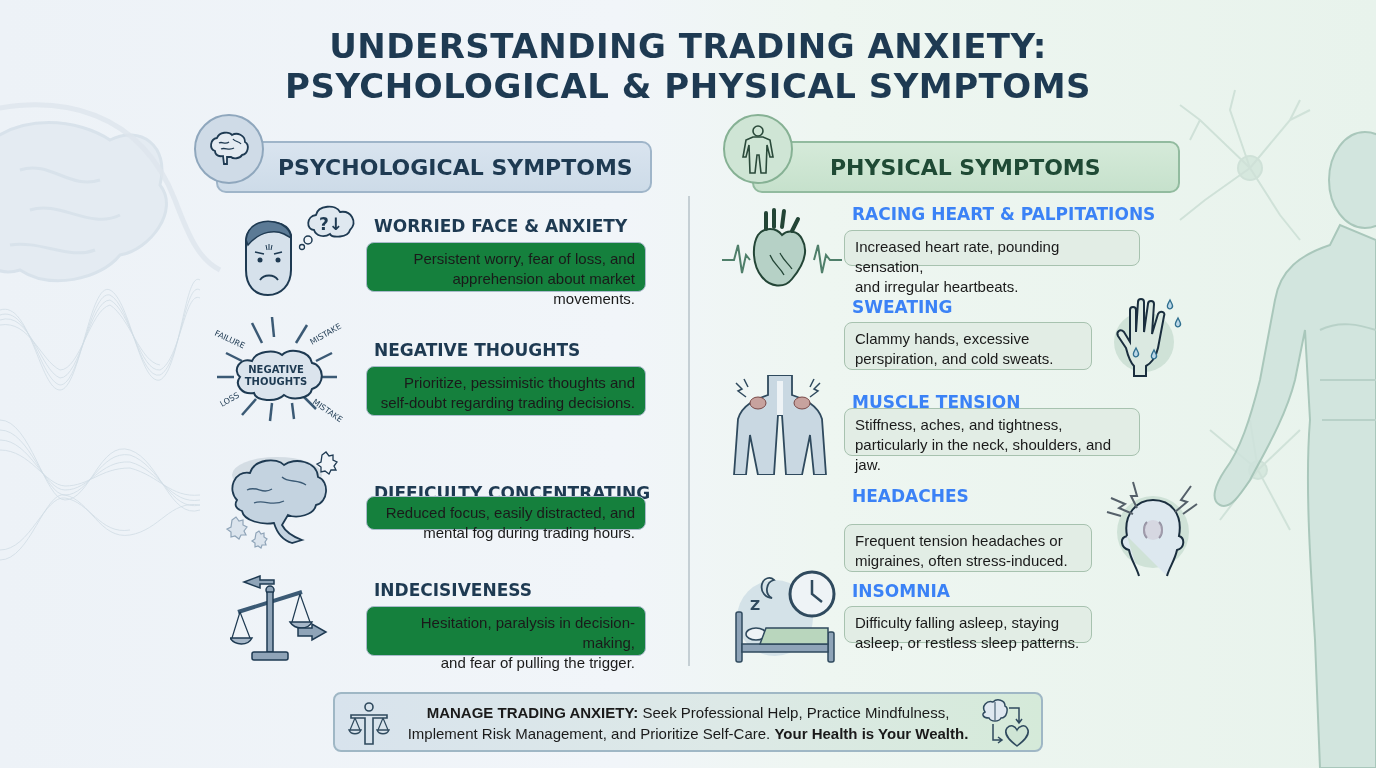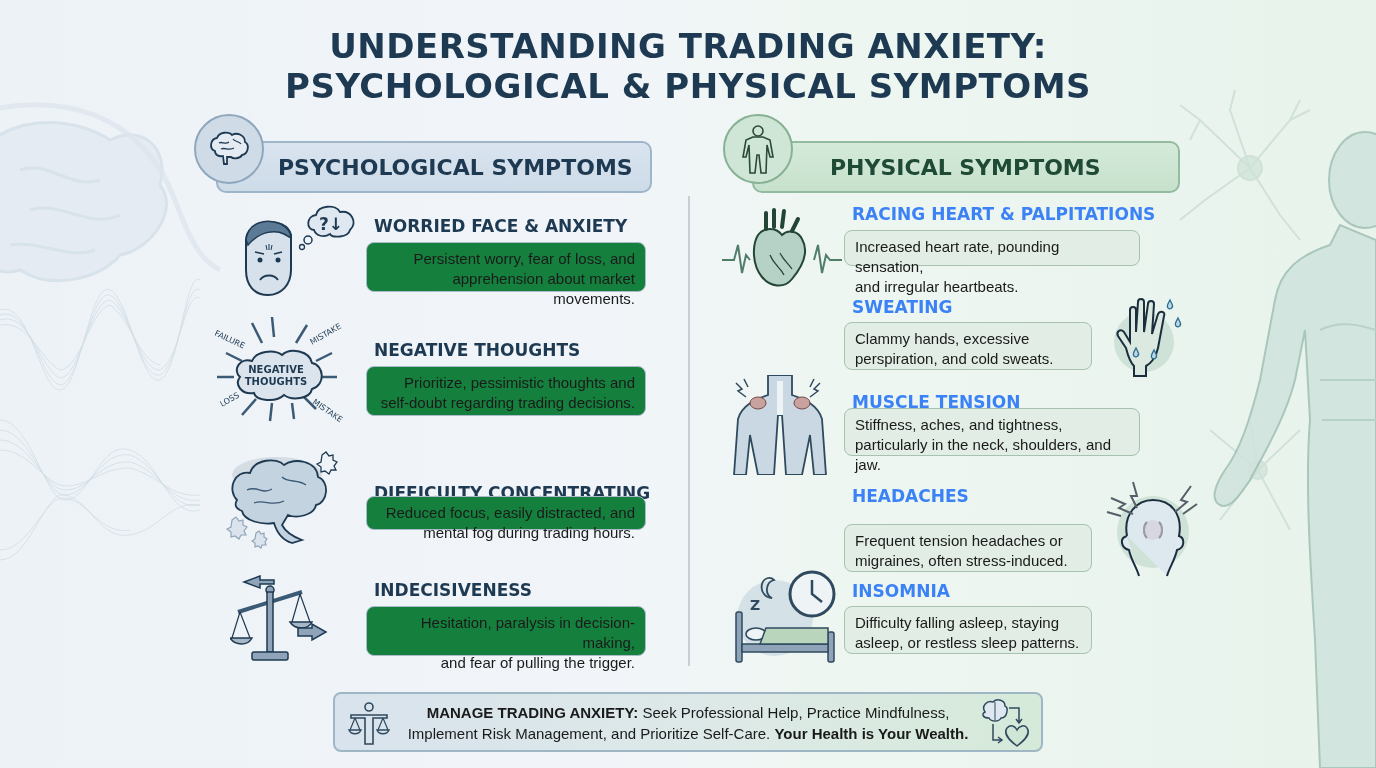--- a/index.html
+++ b/index.html
@@ -325,21 +325,21 @@
       <circle cx="82" cy="26" r="22" fill="#eef3f6" stroke="#2f4a5e" stroke-width="3"></circle>
       <path d="M82 12 L 82 26 L 92 34" fill="none" stroke="#2f4a5e" stroke-width="2.5"></path>
       <rect x="6" y="44" width="6" height="50" rx="2" fill="#8fa4b8" stroke="#2f4a5e" stroke-width="1.5"></rect>
       <rect x="98" y="64" width="6" height="30" rx="2" fill="#8fa4b8" stroke="#2f4a5e" stroke-width="1.5"></rect>
       <rect x="12" y="76" width="86" height="8" fill="#8fa4b8" stroke="#2f4a5e" stroke-width="1.5"></rect>
       <ellipse cx="26" cy="66" rx="10" ry="6" fill="#eef3f6" stroke="#2f4a5e" stroke-width="1.5"></ellipse>
       <path d="M36 60 L 98 60 L 98 76 L 30 76 Z" fill="#b9d6bd" stroke="#2f4a5e" stroke-width="1.5"></path>
     </svg>
   </div>
   <div class="item-title" style="left:852px;top:581px;">INSOMNIA</div>
-  <div class="item-box" style="left:844px;top:606px;width:248px;height:48px;">
+  <div class="item-box" style="left:844px;top:606px;width:248px;height:37px;">
     <div>Difficulty falling asleep, staying</div>
     <div>asleep, or restless sleep patterns.</div>
   </div>
 </div>
 
 <div class="footer">
   <div class="footer-icon" style="left:12px;">
     <svg width="44" height="44" viewBox="0 0 44 44">
       <circle cx="22" cy="5" r="4" fill="none" stroke="#2f4a5e" stroke-width="1.6"></circle>
       <path d="M4 13 L 40 13 L 40 16 L 26 16 L 26 42 L 18 42 L 18 16 L 4 16 Z" fill="none" stroke="#2f4a5e" stroke-width="1.6"></path>

